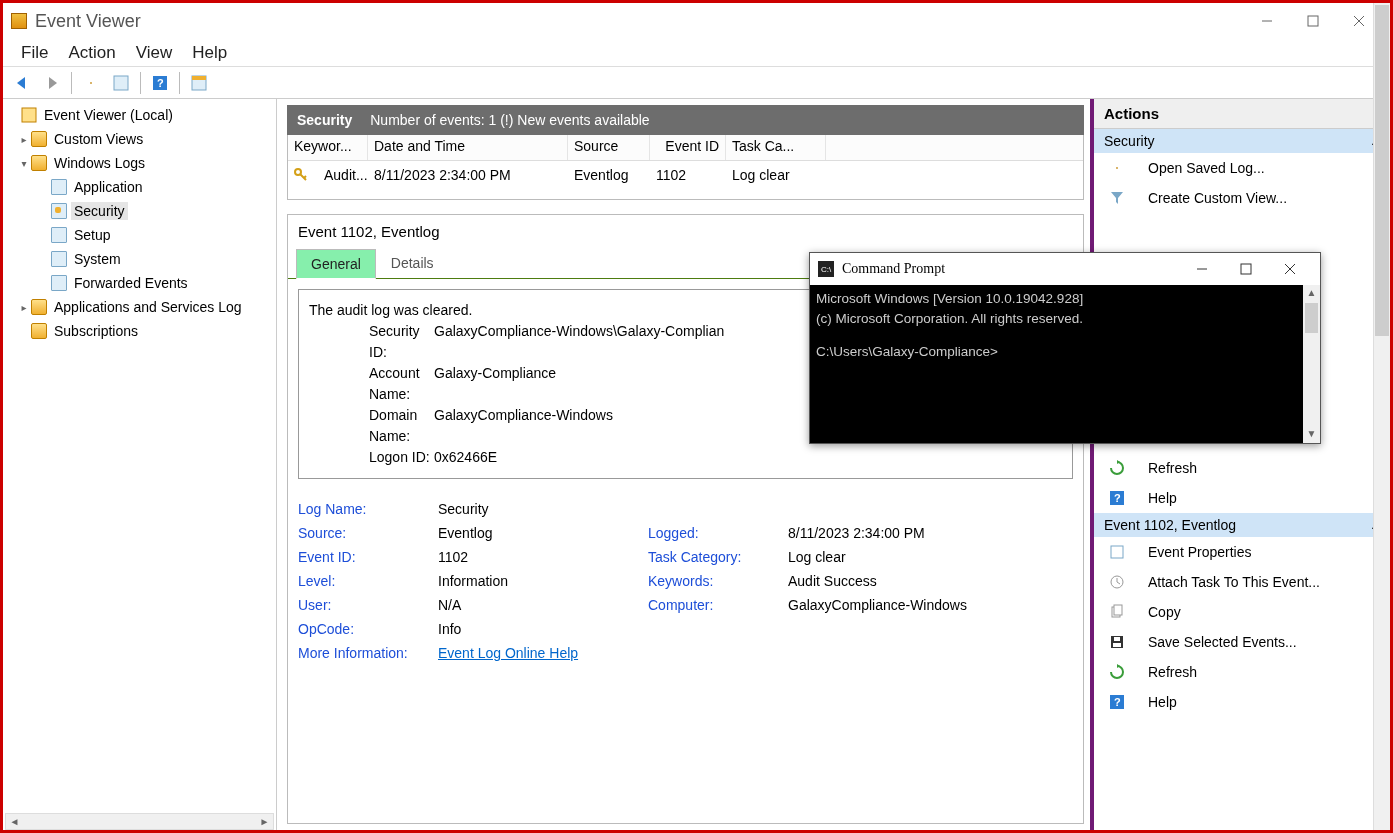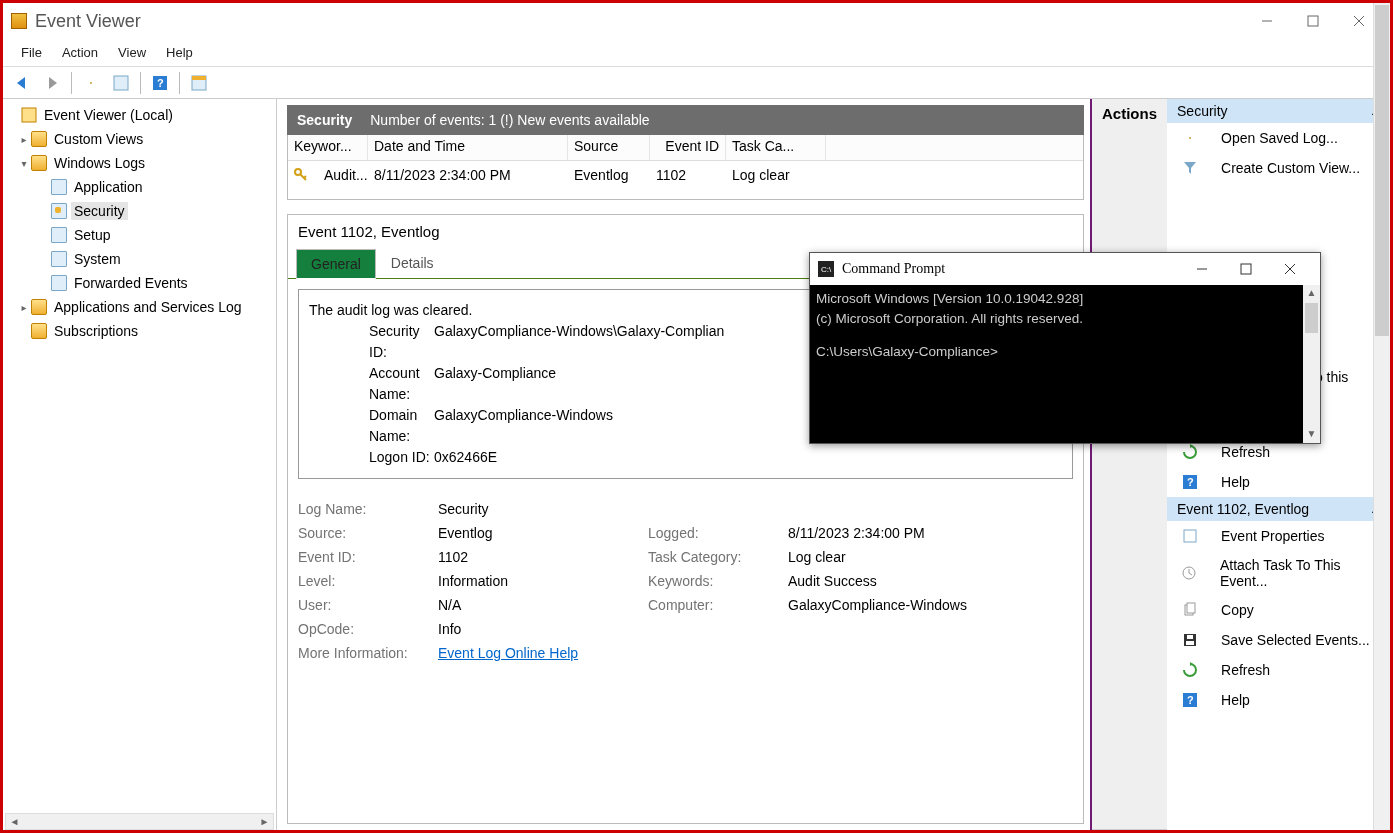--- a/index.html
+++ b/index.html
@@ -7,21 +7,21 @@
 
 
 .titlebar { height: 36px; display: flex; align-items: center; padding: 0 8px; }
 .titlebar .app-icon { width: 16px; height: 16px; margin-right: 8px; background: linear-gradient(#f0c040, #e09010); border: 1px solid #a06000; }
 .titlebar .title { color: #555; font-size: 18px; flex: 1; }
 .titlebar .win-btn { width: 46px; height: 30px; display: flex; align-items: center; justify-content: center; color: #666; }
 .titlebar .win-btn svg { stroke: #666; }
 
 
 .menubar { height: 28px; display: flex; align-items: center; padding: 0 8px; border-bottom: 1px solid #ddd; }
-.menubar .menu-item { padding: 4px 10px; font-size: 13px; color: #222; }
+.menubar .menu-item { padding: 4px 10px; font-size: 17px; color: #222; }
 
 
 .toolbar { height: 32px; display: flex; align-items: center; padding: 0 6px; gap: 4px; border-bottom: 1px solid #ccc; }
 .toolbar .tb-btn { width: 26px; height: 26px; display: flex; align-items: center; justify-content: center; border: 1px solid transparent; }
 .toolbar .sep { width: 1px; height: 22px; background: #bbb; margin: 0 2px; }
 
 
 .main { display: flex; height: calc(100% - 96px); }
 
 
@@ -45,32 +45,32 @@
 .grid-head .col { padding: 3px 6px; border-right: 1px solid #e5e5e5; }
 .grid-row { display: flex; height: 28px; align-items: center; font-size: 14px; }
 .grid-row .col { padding: 3px 6px; display: flex; align-items: center; gap: 16px; }
 .c-key { width: 80px; } .c-date { width: 200px; } .c-src { width: 82px; } .c-id { width: 76px; text-align: right; } .c-task { width: 100px; }
 
 
 .detail { border: 1px solid #bbb; margin-top: 14px; flex: 1; display: flex; flex-direction: column; }
 .detail .dt-title { padding: 8px 10px; font-size: 15px; }
 .tabs { display: flex; padding: 0 8px; }
 .tabs .tab { padding: 6px 14px; font-size: 14px; color: #555; border: 1px solid transparent; }
-.tabs .tab.active { background: #15803d; border: 1px solid #bbb; border-bottom: 1px solid #fff; color: #222; position: relative; top: 1px; }
+.tabs .tab.active { background: #86efac; border: 1px solid #bbb; border-bottom: 1px solid #fff; color: #222; position: relative; top: 1px; }
 .detail-body { border-top: 1px solid #4d7c0f; flex: 1; padding: 10px; overflow: auto; }
 .msg-box { border: 1px solid #999; padding: 10px; font-size: 14px; line-height: 1.5; margin-bottom: 22px; }
 .msg-box .kv { display: flex; }
 .msg-box .k { width: 125px; padding-left: 60px; }
 .msg-box .k.nested { padding-left: 60px; }
 .props { display: grid; grid-template-columns: 140px 210px 140px 220px; row-gap: 8px; font-size: 14px; align-items: center; }
-.props .pk { color: #737373; }
+.props .pk { color: #1d4ed8; }
 .props a { color: #0066cc; text-decoration: underline; }
 
 
-.actions { width: 300px; border-left: 2px solid #701a75; display: flex; flex-direction: row; }
+.actions { width: 300px; border-left: 4px solid #701a75; display: flex; flex-direction: column; }
 .actions .ap-title { background: #efefef; padding: 6px 10px; font-weight: 600; font-size: 15px; border-bottom: 1px solid #ccc; }
 .actions .section-hd { background: #cfe4f7; padding: 4px 10px; font-size: 14px; display:flex; align-items:center; justify-content:space-between; }
 .actions .section-hd .chev { font-size: 10px; }
 .actions .act-item { display: flex; align-items: center; padding: 6px 8px 6px 14px; font-size: 14px; gap: 22px; }
 .actions .act-item .ai-icon { width: 18px; height: 18px; display:flex; align-items:center; justify-content:center; }
 .actions .act-item .arrow-r { margin-left: auto; font-size: 10px; color:#333; }
 .actions .vscroll { width: 17px; background:#f0f0f0; border-left:1px solid #ddd; position:absolute; right:0; top:0; bottom:0; }
 .actions .vscroll .vthumb { position:absolute; left:1px; right:1px; top:2px; height:40%; background:#cdcdcd; }
 .actions .ap-body { display:flex; flex:1; }
 .actions .ap-list { flex:1; overflow:auto; }

